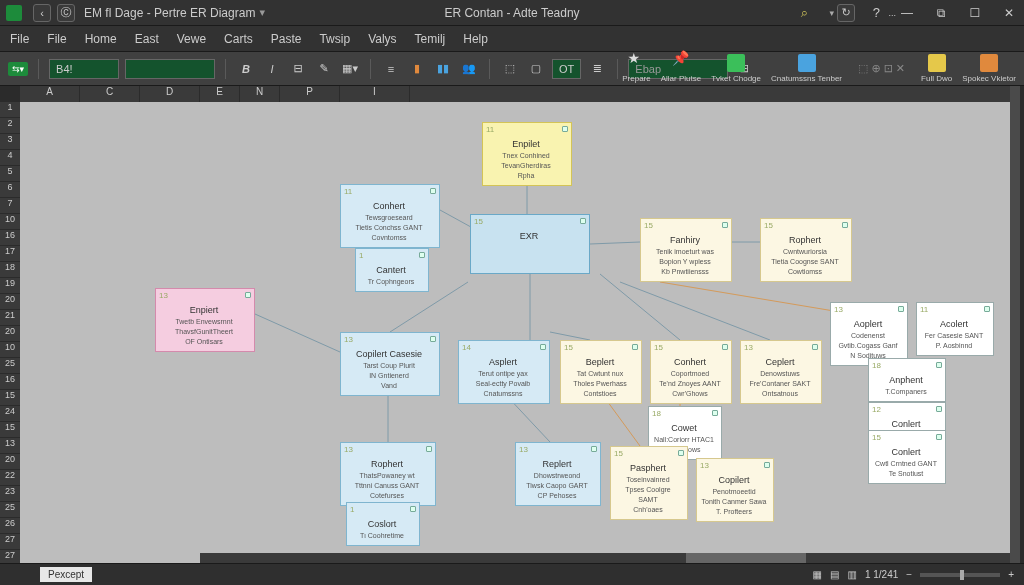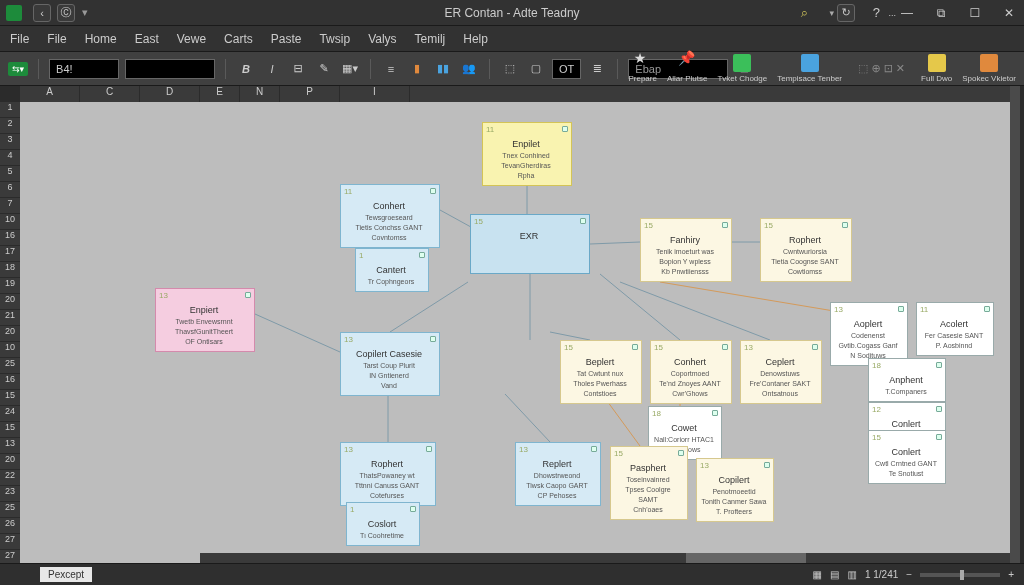--- a/index.html
+++ b/index.html
@@ -9,21 +9,21 @@
     .title-bar .nb { width:18px; height:18px; border:1px solid #666; border-radius:3px; display:flex;align-items:center;justify-content:center; background:#3a3a3a; margin:0 3px; font-size:11px;}
     .title-text { margin-left:6px; font-size:12px; }
     .title-center { position:absolute; left:50%; transform:translateX(-50%); font-size:12px; }
     .win-btns { position:absolute; right:4px; display:flex; gap:12px; }
     .win-btns span { width:22px; text-align:center; font-size:12px; }
     .sic { font-size:13px; color:#cfc35a; margin:0 6px;}
     .menu-bar { height:26px; background:#323232; display:flex; align-items:center; padding:0 10px; gap:18px; border-bottom:1px solid #1a1a1a;}
     .menu-bar span { font-size:12px; }
     .tool-bar { height:34px; background:#404040; display:flex; align-items:center; padding:0 8px; gap:6px; border-bottom:1px solid #1a1a1a; position:relative;}
     .tb-ctrl { width:20px; height:18px; display:flex; align-items:center; justify-content:center; font-size:11px; }
-    .tb-box { background:#000000; border:1px solid #666; height:20px; padding:0 6px; font-size:11px; display:flex; align-items:center; min-width:70px;}
+    .tb-box { background:#14532d; border:1px solid #666; height:20px; padding:0 6px; font-size:11px; display:flex; align-items:center; min-width:70px;}
     .tb-box.sm { min-width:28px;}
     .tb-sep { width:1px; height:20px; background:#5a5a5a; margin:0 4px;}
     .ribbon-right { position:absolute; right:8px; display:flex; gap:10px; align-items:center;}
     .rb-item { display:flex; flex-direction:column; align-items:center; font-size:8px; line-height:9px;}
     .rb-ico { width:18px; height:18px; margin-bottom:2px; position:relative;}
     .ig { background:#3bbf5a;} .ib { background:#4aa3df;} .io { background:#e0893d;} .iy { background:#e5c84a;}
     .grid-header { position:absolute; top:86px; left:20px; right:14px; height:16px; background:#3a3a3a; display:flex;}
     .grid-header .c { flex:0 0 60px; text-align:center; font-size:10px; border-right:1px solid #2b2b2b;}
     .row-header { position:absolute; top:102px; left:0; width:20px; bottom:22px; background:#3a3a3a; display:flex; flex-direction:column;}
     .row-header .r { flex:0 0 16px; text-align:center; font-size:9px; border-bottom:1px solid #2b2b2b;}
@@ -52,20 +52,21 @@
     .hscroll { position:absolute; bottom:22px; left:200px; right:14px; height:10px; background:#3a3a3a;}
     .hscroll .thumb { position:absolute; left:60%; width:120px; height:100%; background:#666;}
   </style>
 </head>
 <body>
 
 <div class="title-bar">
   <div class="logo"></div>
   <span class="nb">‹</span>
   <span class="nb">Ⓒ</span>
+  <span class="title-text">EM fl Dage - Pertre ER Diagram</span>
   <span style="margin-left:4px;color:#999;">▾</span>
   <span class="title-center">ER Contan - Adte Teadny</span>
   <span class="sic" style="position:absolute;right:210px;">⌕</span>
   <span style="position:absolute;right:190px;font-size:9px;color:#aaa;">▾</span>
   <span class="nb" style="position:absolute;right:166px;">↻</span>
   <span style="position:absolute;right:144px;font-size:13px;">?</span>
   <span style="position:absolute;right:128px;font-size:9px;">...</span>
   <div class="win-btns">
     <span>—</span>
     <span>⧉</span>
@@ -129,21 +130,21 @@
         <span>Allar
 Plutse</span>
       </div>
     <div class="rb-item">
         <div class="rb-ico ig" style="border-radius:2px;"></div>
         <span>Tvket
 Chodge</span>
       </div>
     <div class="rb-item">
         <div class="rb-ico ib" style="border-radius:2px;"></div>
-        <span>Tempisace
+        <span>Cnatumssns
 Tenber</span>
       </div>
     <div style="display:flex;gap:3px;margin:0 6px;">
      <span style="font-size:11px;color:#888;">⬚</span>
         <span style="font-size:11px;color:#888;">⊕</span>
         <span style="font-size:11px;color:#888;">⊡</span>
         <span style="font-size:11px;color:#888;">✕</span>
     </div>
     <div class="rb-item">
         <div class="rb-ico iy" style="border-radius:2px;"></div>
@@ -276,20 +277,28 @@
       <div class="attr">OF Ontisars</div>
     </div>
     <div class="ent blue" style="left: 320px; top: 230px; width: 100px; min-height: 56px;">
       <span class="num">13</span>
       <span class="dot"></span>
       <div class="tt">Copilert Casesie</div>
       <div class="attr">Tarst Coup Plurit</div>
       <div class="attr">IN Gntienerd</div>
       <div class="attr">Vand</div>
     </div>
+    <div class="ent blue" style="left: 438px; top: 238px; width: 92px; min-height: 54px;">
+      <span class="num">14</span>
+      <span class="dot"></span>
+      <div class="tt">Asplert</div>
+      <div class="attr">Terut ontipe yax</div>
+      <div class="attr">Seal-ectty Povaib</div>
+      <div class="attr">Cnatumssns</div>
+    </div>
     <div class="ent cream" style="left: 540px; top: 238px; width: 82px; min-height: 54px;">
       <span class="num">15</span>
       <span class="dot"></span>
       <div class="tt">Beplert</div>
       <div class="attr">Tat Cwtunt nux</div>
       <div class="attr">Tholes Pwerhass</div>
       <div class="attr">Contstioes</div>
     </div>
     <div class="ent cream" style="left: 630px; top: 238px; width: 82px; min-height: 54px;">
       <span class="num">15</span>

